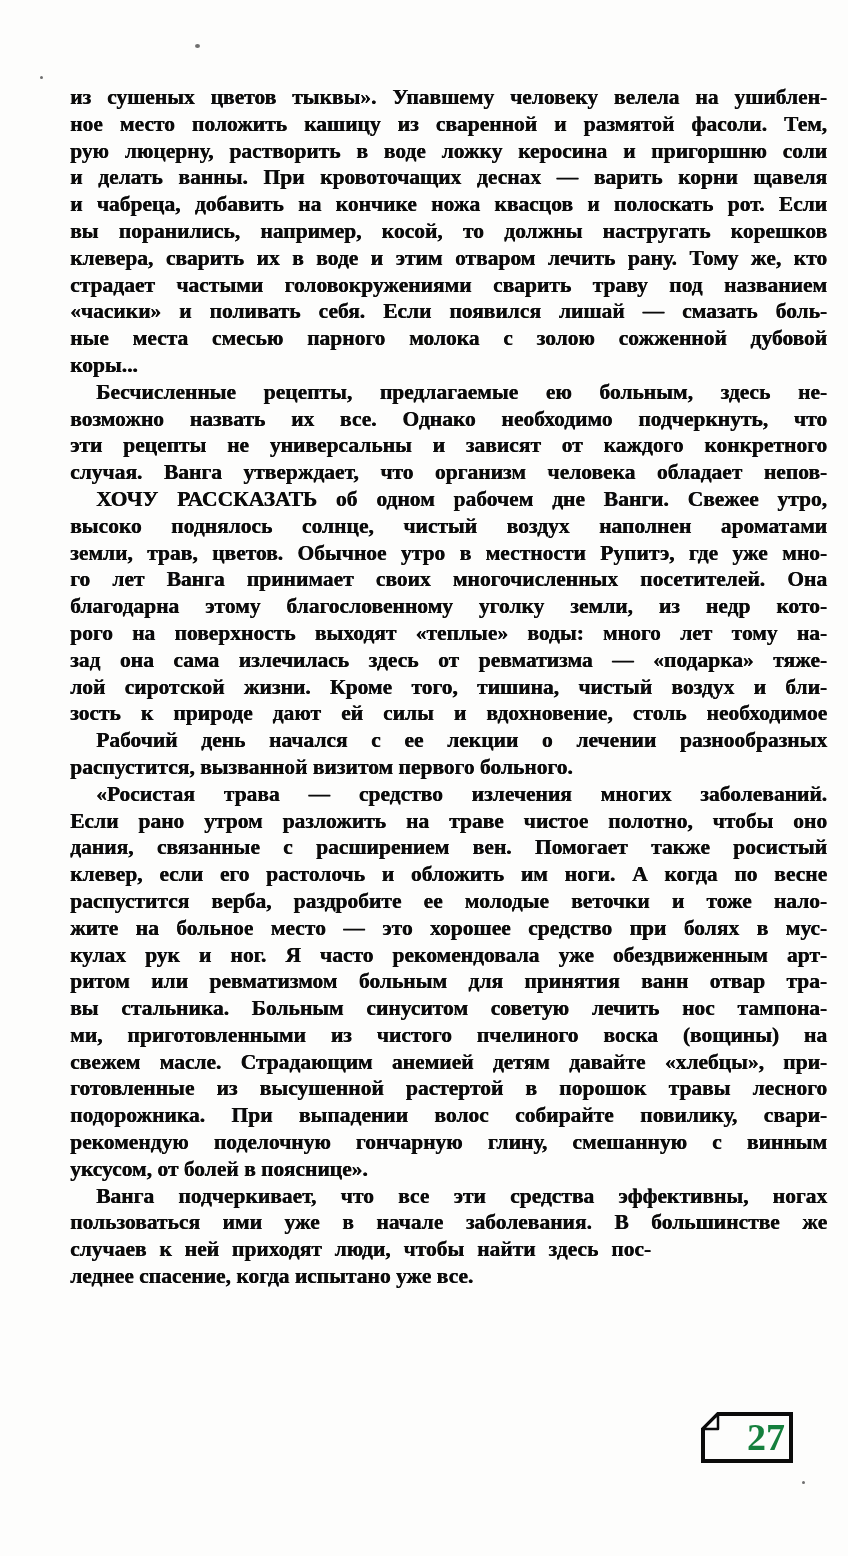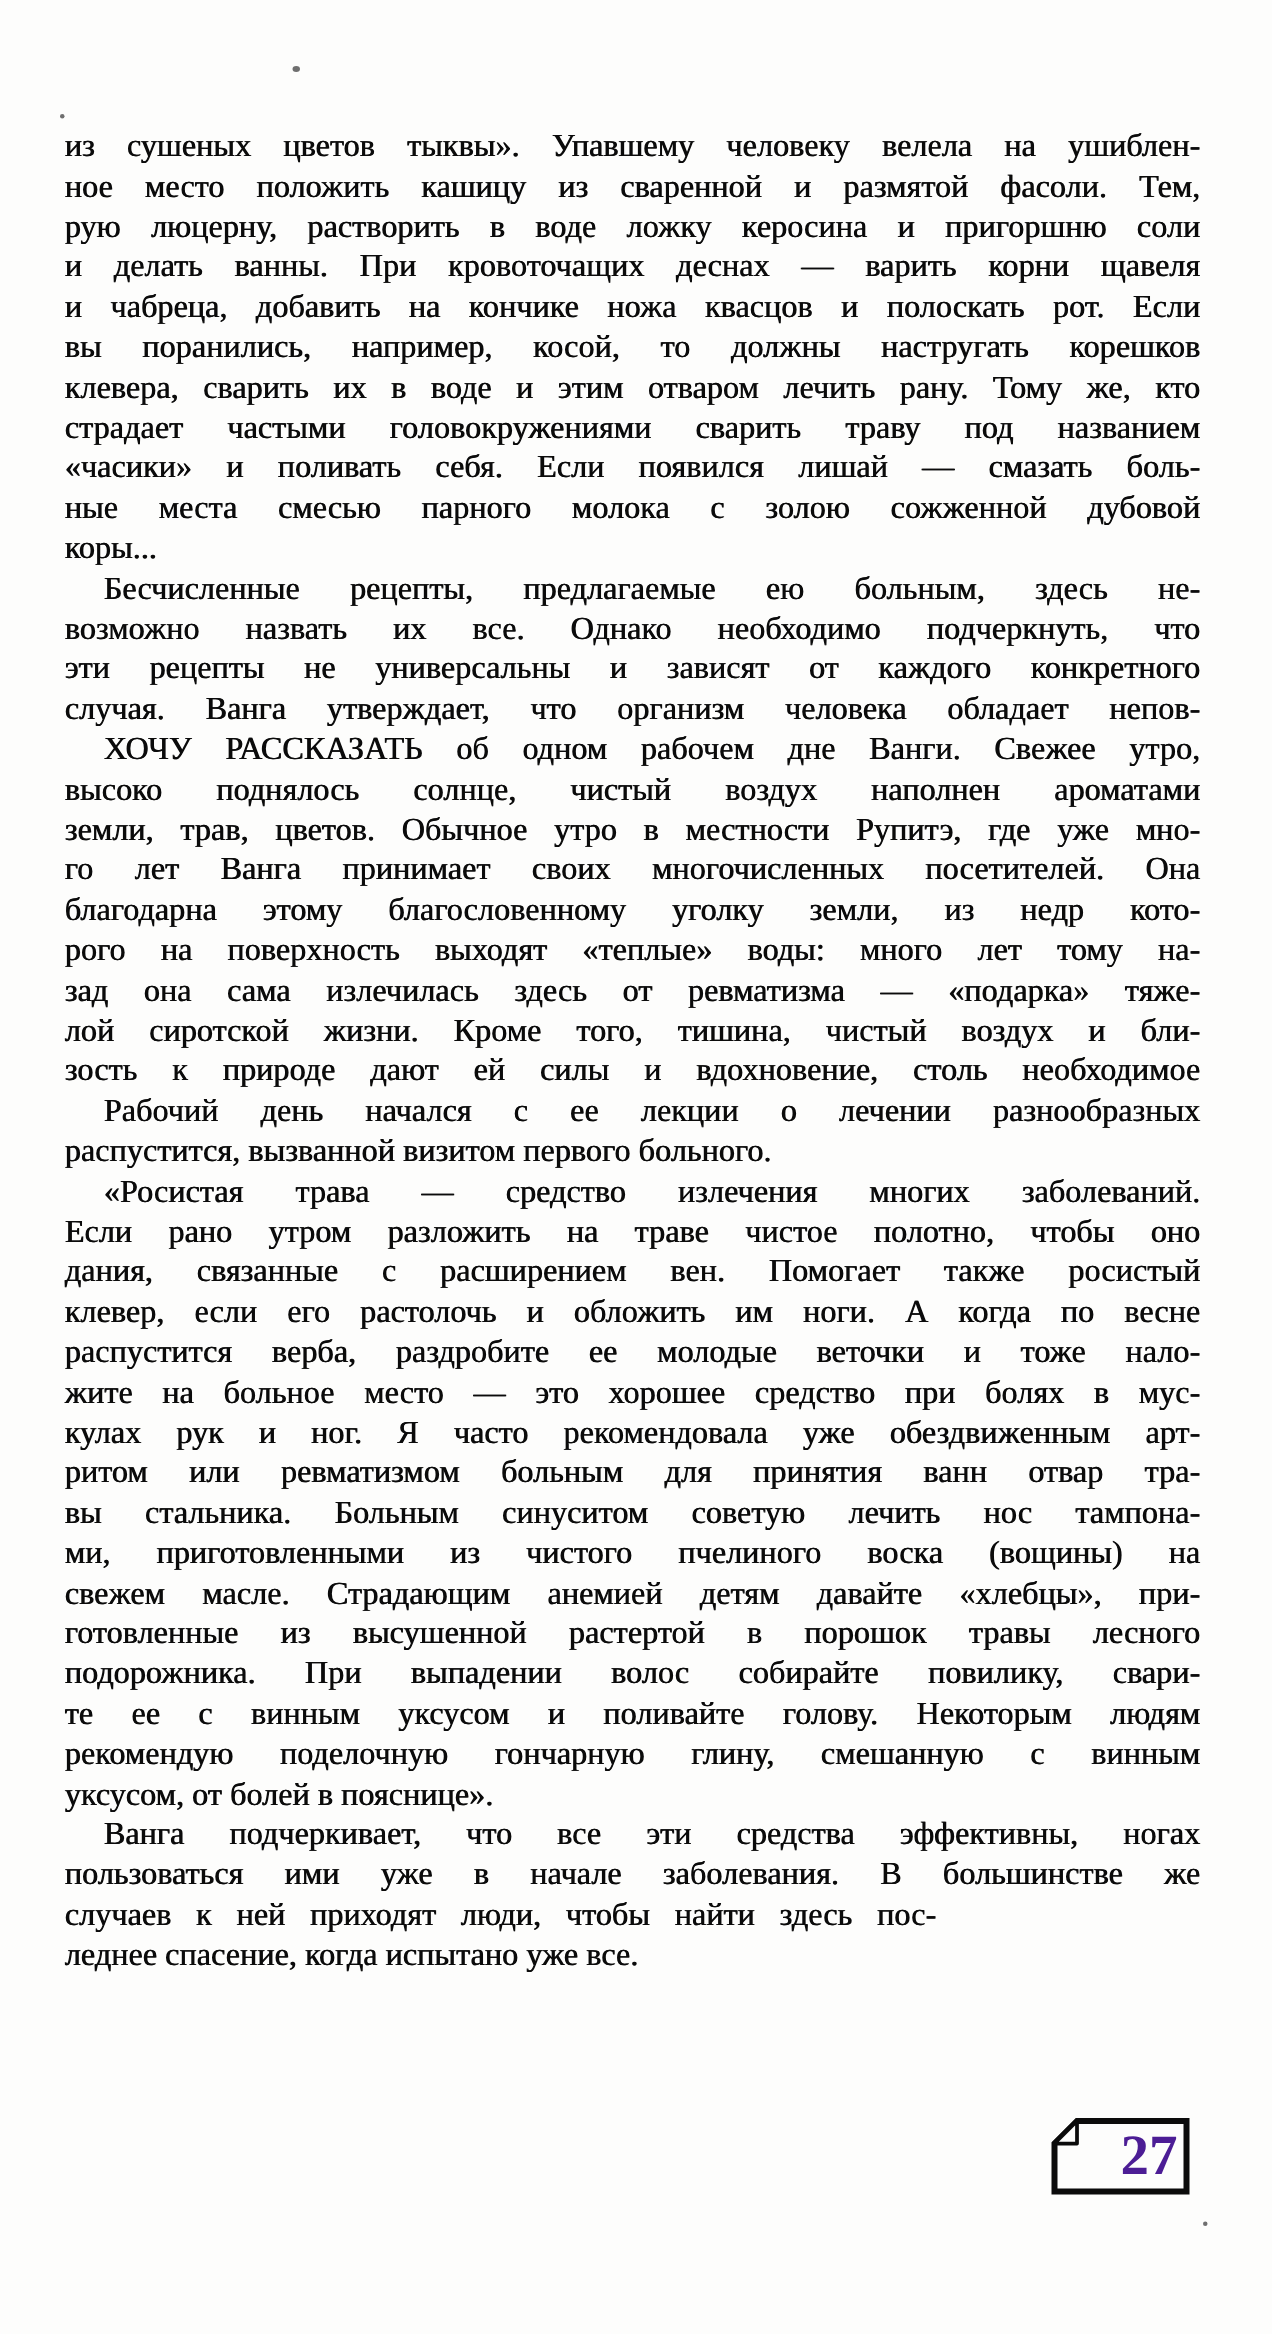--- a/index.html
+++ b/index.html
@@ -8,26 +8,27 @@
     width: 848px;
     height: 1556px;
     margin: 0 auto;
     background: #fdfdfc;
     overflow: hidden;
     font-family: "Liberation Serif", "DejaVu Serif", serif;
     color: #0b0b0b;
   }
   .text-block {
     position: absolute;
-    left: 43px;
+    left: 70px;
     top: 84px;
     width: 757px;
     font-size: 21.5px;
     line-height: 26.8px;
     text-shadow: 0.45px 0 currentColor; 
+    font-weight: bold;
   }
   .para { margin: 0; padding: 0; }
   .line {
     text-align: justify;
     text-align-last: justify;
     white-space: normal;
     min-height: 26.8px;
   }
   .line.indent { text-indent: 26px; }
   .line.last { text-align-last: left; }
@@ -44,21 +45,21 @@
   }
   .page-badge svg { position: absolute; left: 0; top: 0; }
   .page-num {
     position: absolute;
     right: 10px;
     top: 1px;
     font-size: 38px;
     font-weight: bold;
     line-height: 50px;
     font-family: "Liberation Serif", "DejaVu Serif", serif;
-    color: #4c1d95;
+    color: #15803d;
   }
   .speck {
     position: absolute;
     background: #6f6f6f;
     border-radius: 50%;
   }
   .speck.s1 { left: 195px; top: 44px; width: 5px; height: 4px; }
   .speck.s2 { left: 40px;  top: 76px; width: 3px; height: 3px; }
   .speck.s3 { left: 802px; top: 1481px; width: 3px; height: 3px; }
 </style>
@@ -113,21 +114,20 @@
         <div class="line">клевер, если его растолочь и обложить им ноги. А когда по весне</div>
         <div class="line">распустится верба, раздробите ее молодые веточки и тоже нало-</div>
         <div class="line">жите на больное место — это хорошее средство при болях в мус-</div>
         <div class="line">кулах рук и ног. Я часто рекомендовала уже обездвиженным арт-</div>
         <div class="line">ритом или ревматизмом больным для принятия ванн отвар тра-</div>
         <div class="line">вы стальника. Больным синуситом советую лечить нос тампона-</div>
         <div class="line">ми, приготовленными из чистого пчелиного воска (вощины) на</div>
         <div class="line">свежем масле. Страдающим анемией детям давайте «хлебцы», при-</div>
         <div class="line">готовленные из высушенной растертой в порошок травы лесного</div>
         <div class="line">подорожника. При выпадении волос собирайте повилику, свари-</div>
-        <div class="line">те ее с винным уксусом и поливайте голову. Некоторым людям</div>
         <div class="line">рекомендую поделочную гончарную глину, смешанную с винным</div>
         <div class="line last">уксусом, от болей в пояснице».</div>
       </div>
       <div class="para">
         <div class="line indent">Ванга подчеркивает, что все эти средства эффективны, ногах</div>
         <div class="line">пользоваться ими уже в начале заболевания. В большинстве же</div>
         <div class="line">случаев к ней приходят люди, чтобы найти здесь пос-</div>
         <div class="line last">леднее спасение, когда испытано уже все.</div>
       </div>
     </div>

